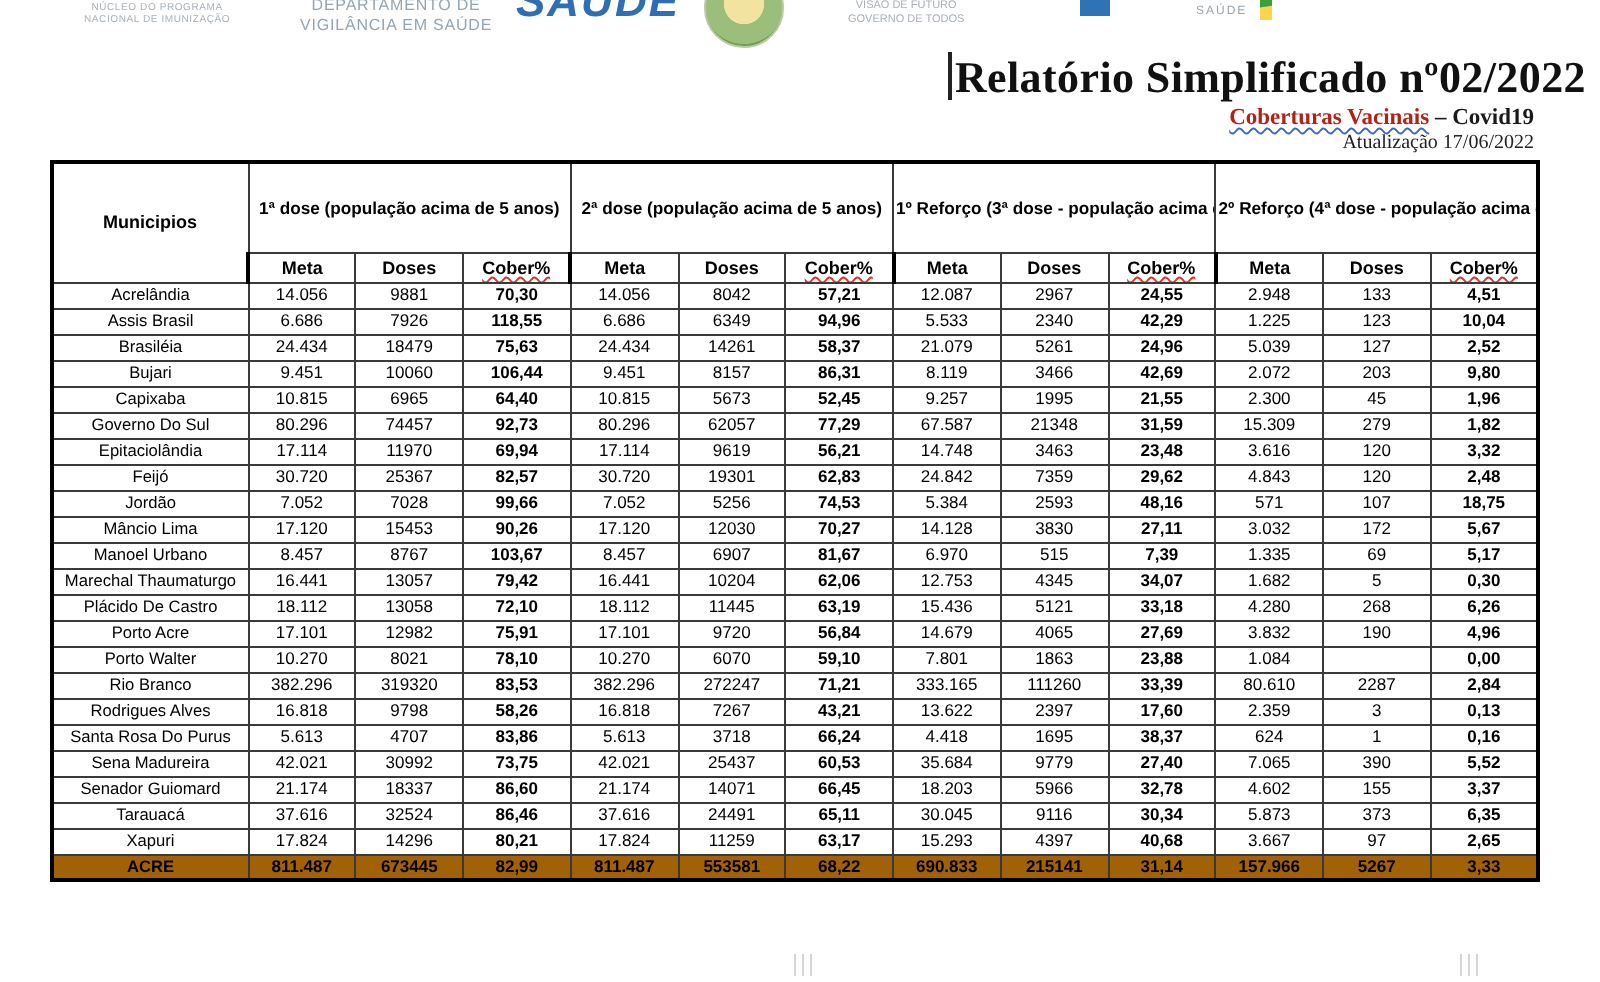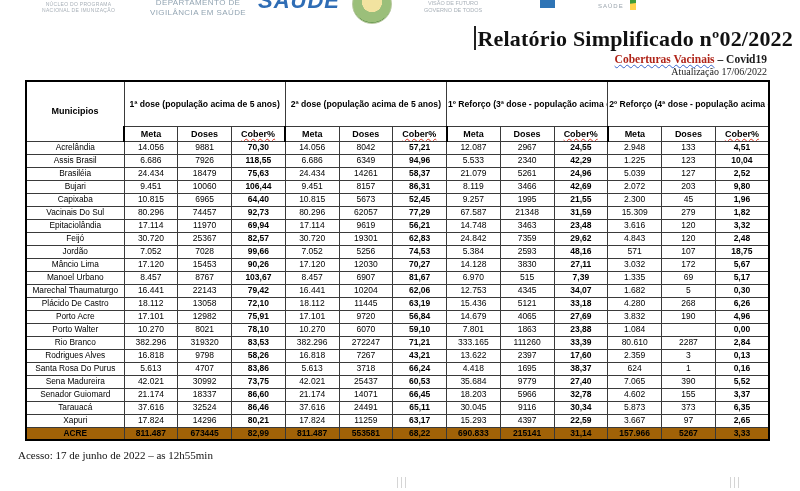--- a/index.html
+++ b/index.html
@@ -220,21 +220,21 @@
         <td>5673</td>
         <td class="cober">52,45</td>
         <td class="grp">9.257</td>
         <td>1995</td>
         <td class="cober">21,55</td>
         <td class="grp">2.300</td>
         <td>45</td>
         <td class="cober">1,96</td>
       </tr>
       <tr>
-        <td class="mname">Vacinais Do Sul</td>
+        <td class="mname">Governo Do Sul</td>
         <td class="grp">80.296</td>
         <td>74457</td>
         <td class="cober">92,73</td>
         <td class="grp">80.296</td>
         <td>62057</td>
         <td class="cober">77,29</td>
         <td class="grp">67.587</td>
         <td>21348</td>
         <td class="cober">31,59</td>
         <td class="grp">15.309</td>
@@ -312,21 +312,21 @@
         <td class="grp">6.970</td>
         <td>515</td>
         <td class="cober">7,39</td>
         <td class="grp">1.335</td>
         <td>69</td>
         <td class="cober">5,17</td>
       </tr>
       <tr>
         <td class="mname">Marechal Thaumaturgo</td>
         <td class="grp">16.441</td>
-        <td>22143</td>
+        <td>13057</td>
         <td class="cober">79,42</td>
         <td class="grp">16.441</td>
         <td>10204</td>
         <td class="cober">62,06</td>
         <td class="grp">12.753</td>
         <td>4345</td>
         <td class="cober">34,07</td>
         <td class="grp">1.682</td>
         <td>5</td>
         <td class="cober">0,30</td>
@@ -469,21 +469,21 @@
       <tr>
         <td class="mname">Xapuri</td>
         <td class="grp">17.824</td>
         <td>14296</td>
         <td class="cober">80,21</td>
         <td class="grp">17.824</td>
         <td>11259</td>
         <td class="cober">63,17</td>
         <td class="grp">15.293</td>
         <td>4397</td>
-        <td class="cober">22,59</td>
+        <td class="cober">40,68</td>
         <td class="grp">3.667</td>
         <td>97</td>
         <td class="cober">2,65</td>
       </tr>
       <tr class="total">
         <td class="mname">ACRE</td>
         <td class="grp">811.487</td>
         <td>673445</td>
         <td class="cober">82,99</td>
         <td class="grp">811.487</td>
@@ -493,17 +493,16 @@
         <td>215141</td>
         <td class="cober">31,14</td>
         <td class="grp">157.966</td>
         <td>5267</td>
         <td class="cober">3,33</td>
       </tr>
     </tbody>
 </table>
 
 <div class="footer">
-  <div>Acesso: 17 de junho de 2022 – as 12h55min</div>
 </div>
 
 <div class="artifact a1"></div>
 <div class="artifact a2"></div>
 
 </body></html>

